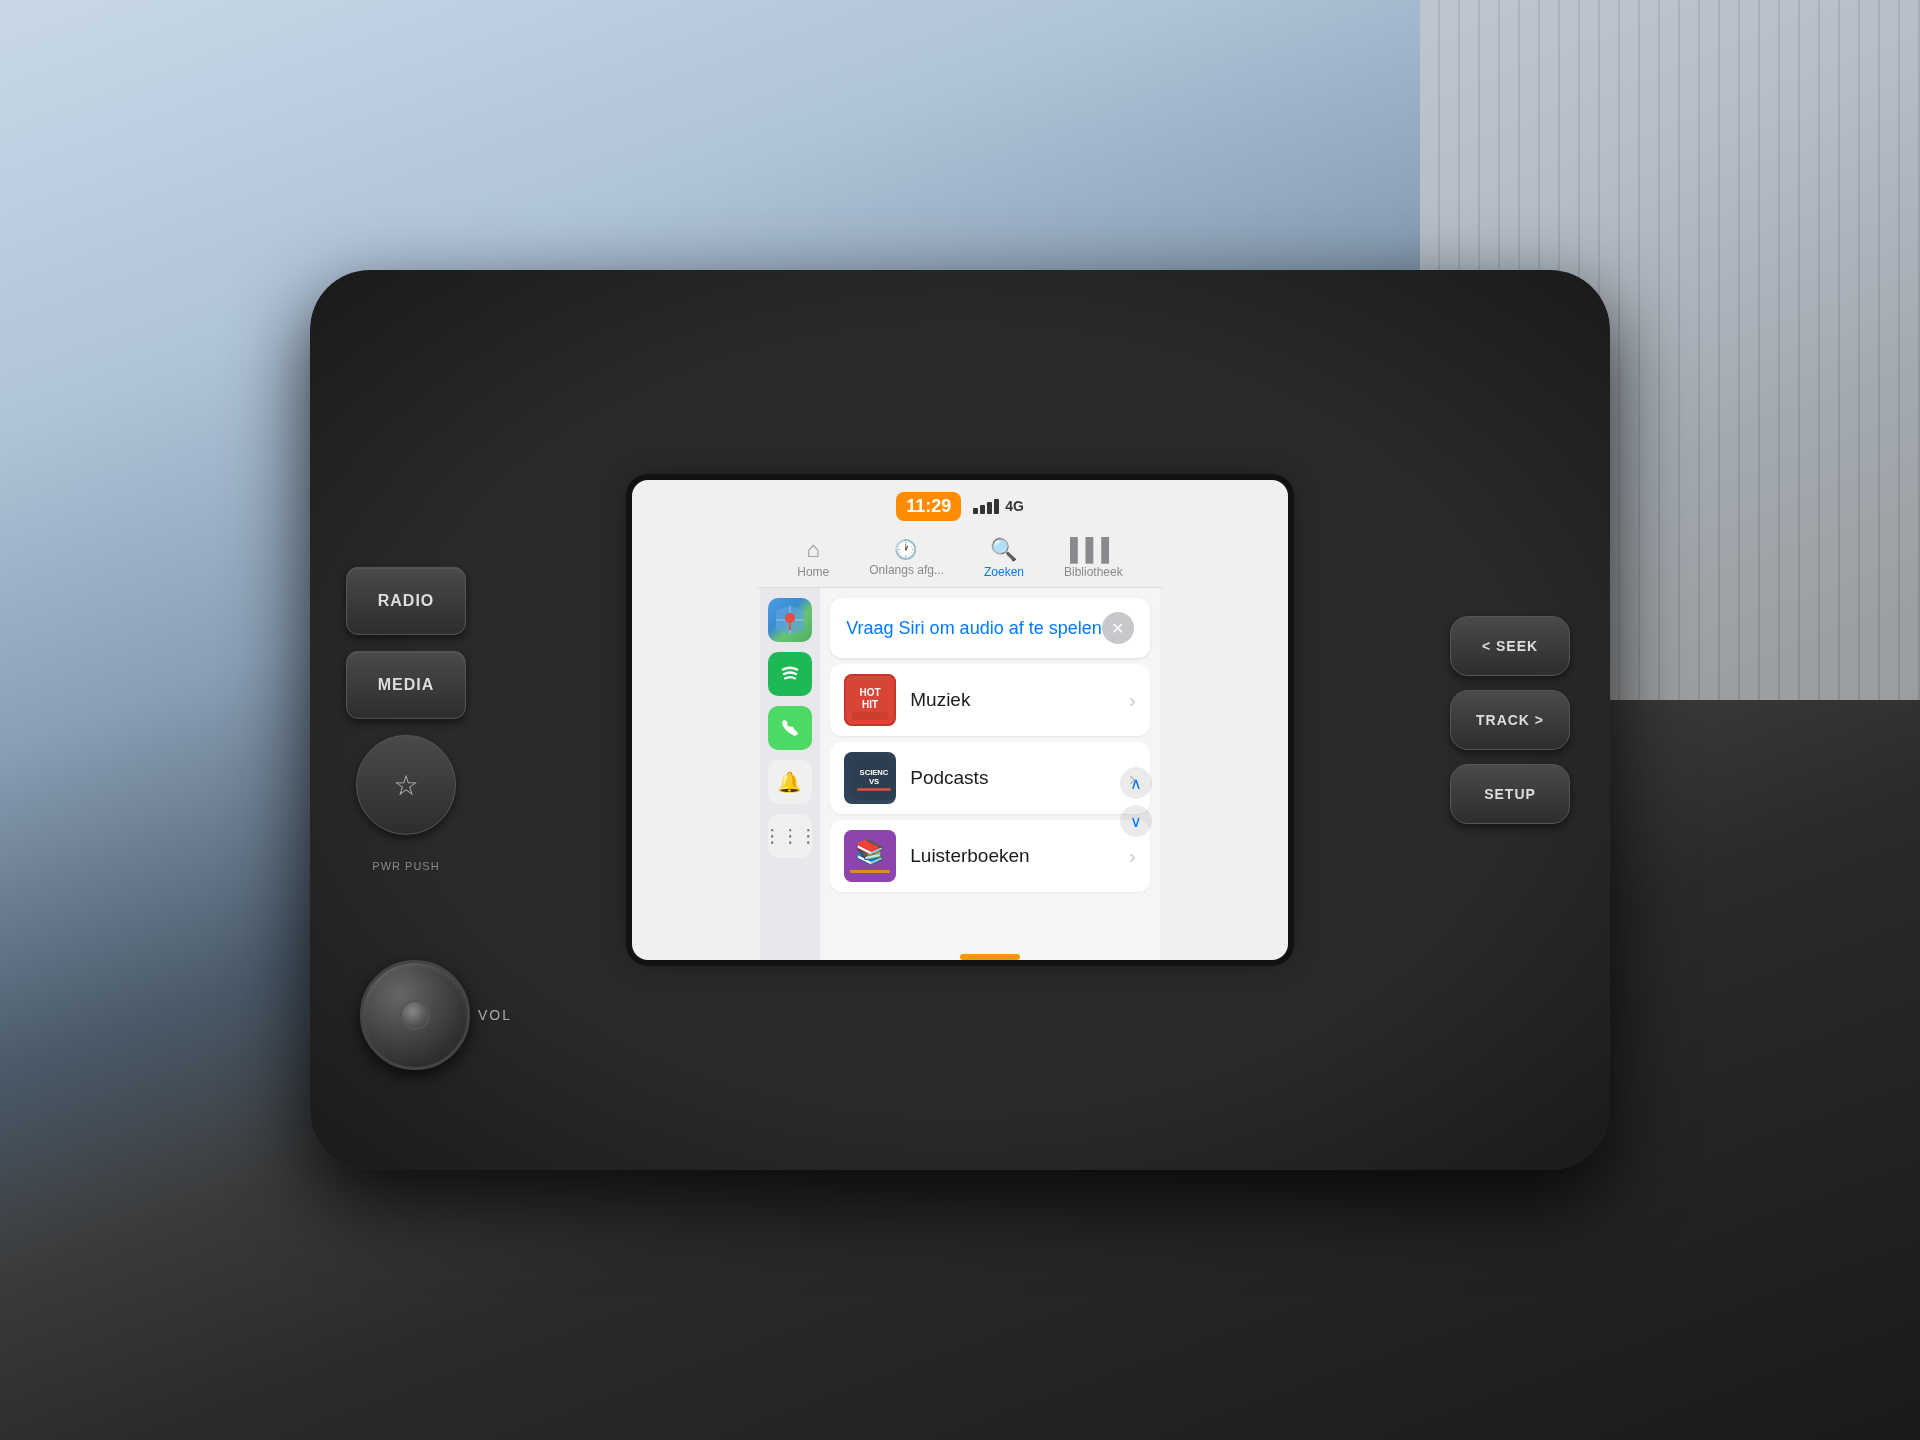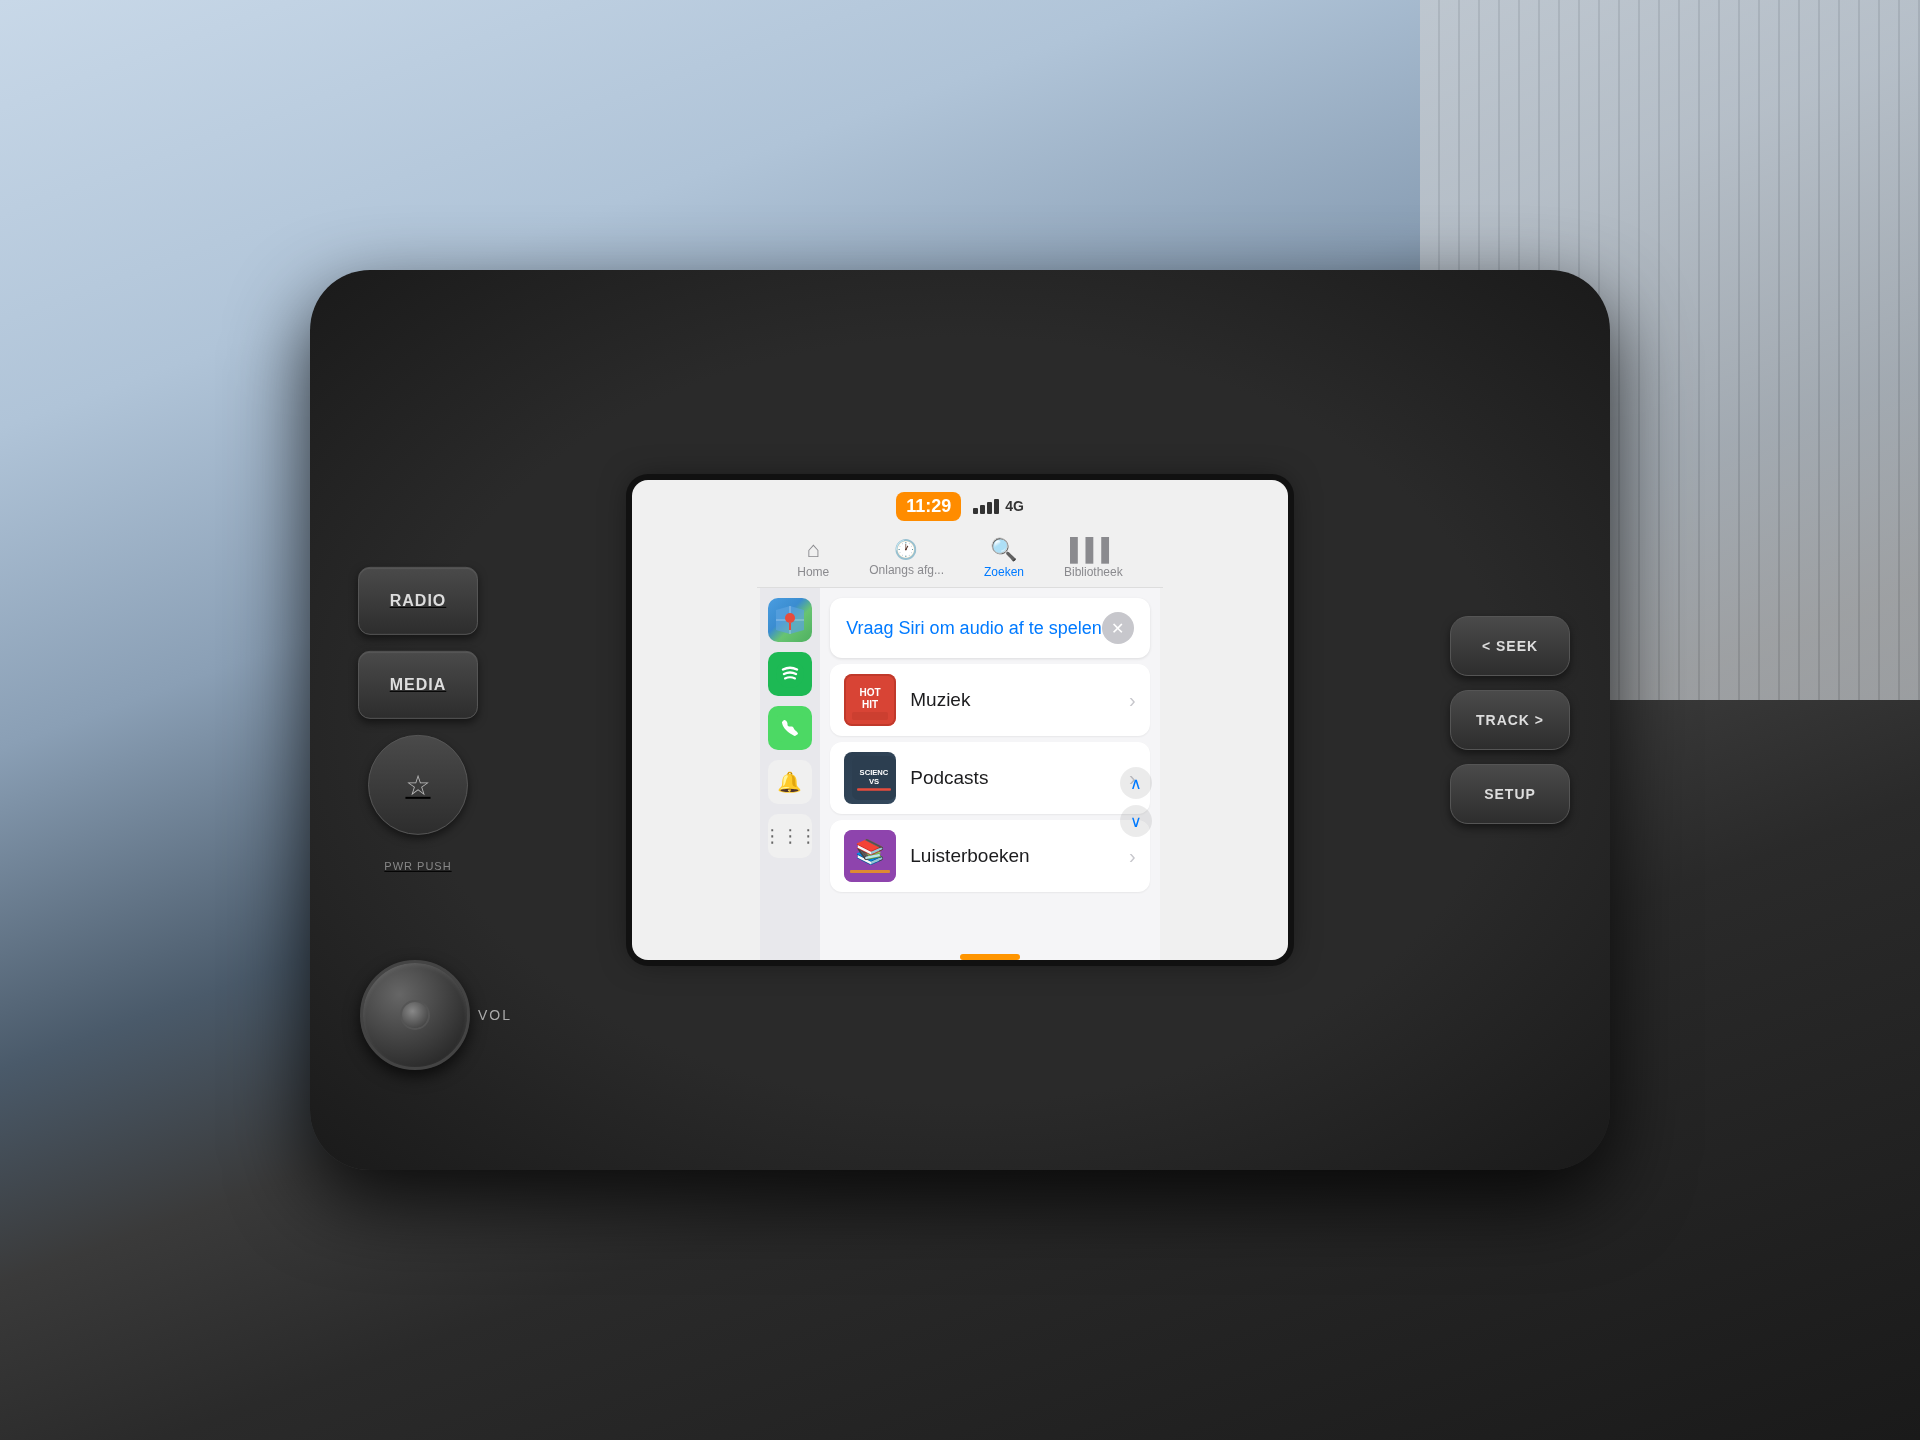--- a/index.html
+++ b/index.html
@@ -61,28 +61,27 @@
       border-radius: 60px;
       display: flex;
       align-items: center;
       justify-content: center;
       box-shadow: 0 30px 80px rgba(0,0,0,0.8);
     }
 
     
     .left-panel {
       position: absolute;
-      left: 48px;
+      left: 36px;
       top: 50%;
       transform: translateY(-50%);
       display: flex;
       flex-direction: column;
       gap: 16px;
       align-items: center;
-      text-decoration: underline;
     }
 
     .car-button {
       width: 120px;
       height: 68px;
       background: linear-gradient(180deg, #4a4a4a 0%, #2d2d2d 100%);
       border-radius: 12px;
       border: 1px solid #555;
       display: flex;
       align-items: center;

